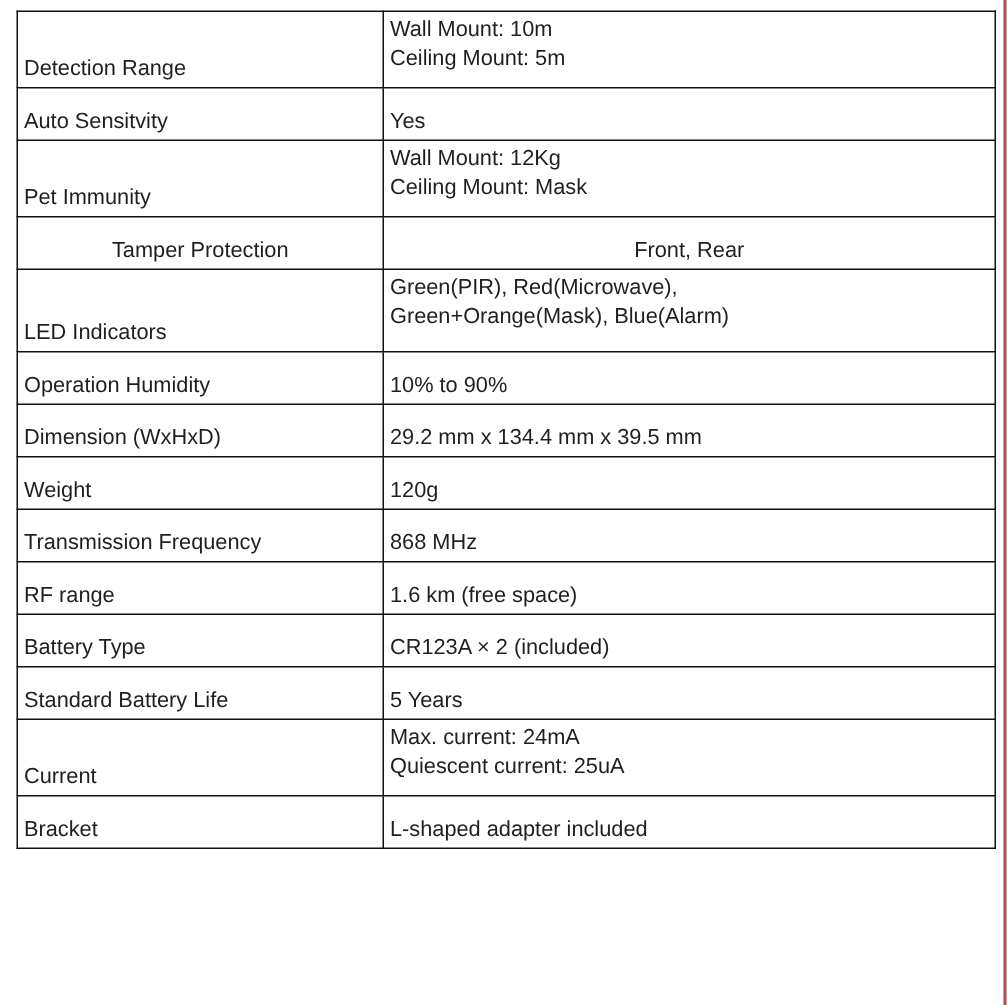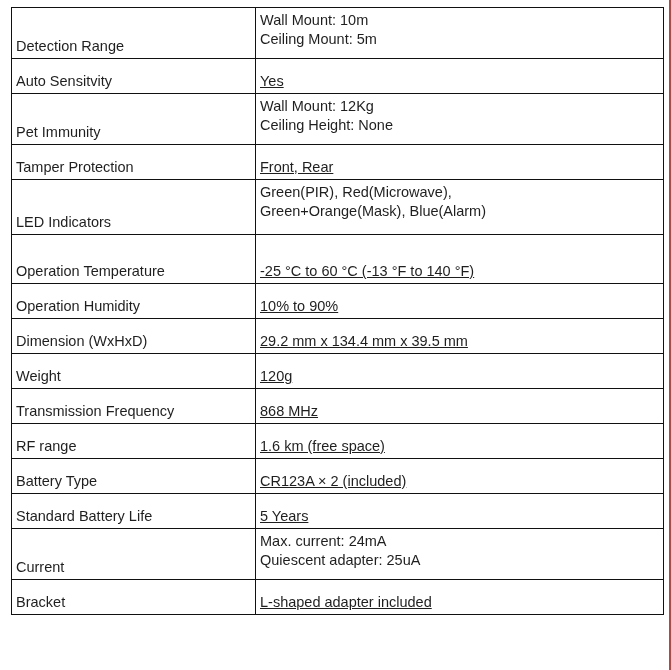--- a/index.html
+++ b/index.html
@@ -17,21 +17,21 @@
   table.spec td {
     border: 1.5px solid #111;
     padding: 0 4px 2px 4px;
     vertical-align: bottom;
     line-height: 19px;
     white-space: nowrap;
     overflow: hidden;
   }
   table.spec td.k { width: 235px; }
   table.spec td.v { vertical-align: top; padding-top: 3px; }
-  table.spec td.v.single { vertical-align: bottom; padding-top: 13px; text-decoration: underline; }
+  table.spec td.v.single { vertical-align: bottom; padding-top: 13px; }
   .line { display: block; }
 </style>
 </head>
 <body>
 
 <div class="edge-line"></div>
 
 <table class="spec">
   <tbody id="spec-body">
       <tr style="height: 51px;">
@@ -44,40 +44,34 @@
       <tr style="height: 31px;">
         <td class="k">Auto Sensitvity</td>
         <td class="v single">
           <span class="line">Yes</span>
         </td>
       </tr>
       <tr style="height: 51px;">
         <td class="k">Pet Immunity</td>
         <td class="v">
           <span class="line">Wall Mount: 12Kg</span>
-          <span class="line">Ceiling Height: None</span>
+          <span class="line">Ceiling Mount: Mask</span>
         </td>
       </tr>
-      <tr style="height: 29px;">
+      <tr style="height: 29px; text-align: center;">
         <td class="k">Tamper Protection</td>
         <td class="v single">
           <span class="line">Front, Rear</span>
         </td>
       </tr>
       <tr style="height: 55px;">
         <td class="k">LED Indicators</td>
         <td class="v">
           <span class="line">Green(PIR),  Red(Microwave),</span>
           <span class="line">Green+Orange(Mask),  Blue(Alarm)</span>
-        </td>
-      </tr>
-      <tr style="height: 49px;">
-        <td class="k">Operation Temperature</td>
-        <td class="v single">
-          <span class="line">-25 °C to 60 °C (-13 °F to 140 °F)</span>
         </td>
       </tr>
       <tr style="height: 28px;">
         <td class="k">Operation Humidity</td>
         <td class="v single">
           <span class="line">10% to 90%</span>
         </td>
       </tr>
       <tr style="height: 19px;">
         <td class="k">Dimension (WxHxD)</td>
@@ -112,21 +106,21 @@
       <tr style="height: 27px;">
         <td class="k">Standard Battery Life</td>
         <td class="v single">
           <span class="line">5 Years</span>
         </td>
       </tr>
       <tr style="height: 51px;">
         <td class="k">Current</td>
         <td class="v">
           <span class="line">Max. current: 24mA</span>
-          <span class="line">Quiescent adapter: 25uA</span>
+          <span class="line">Quiescent current: 25uA</span>
         </td>
       </tr>
       <tr style="height: 33px;">
         <td class="k">Bracket</td>
         <td class="v single">
           <span class="line">L-shaped adapter included</span>
         </td>
       </tr>
     </tbody>
 </table>

